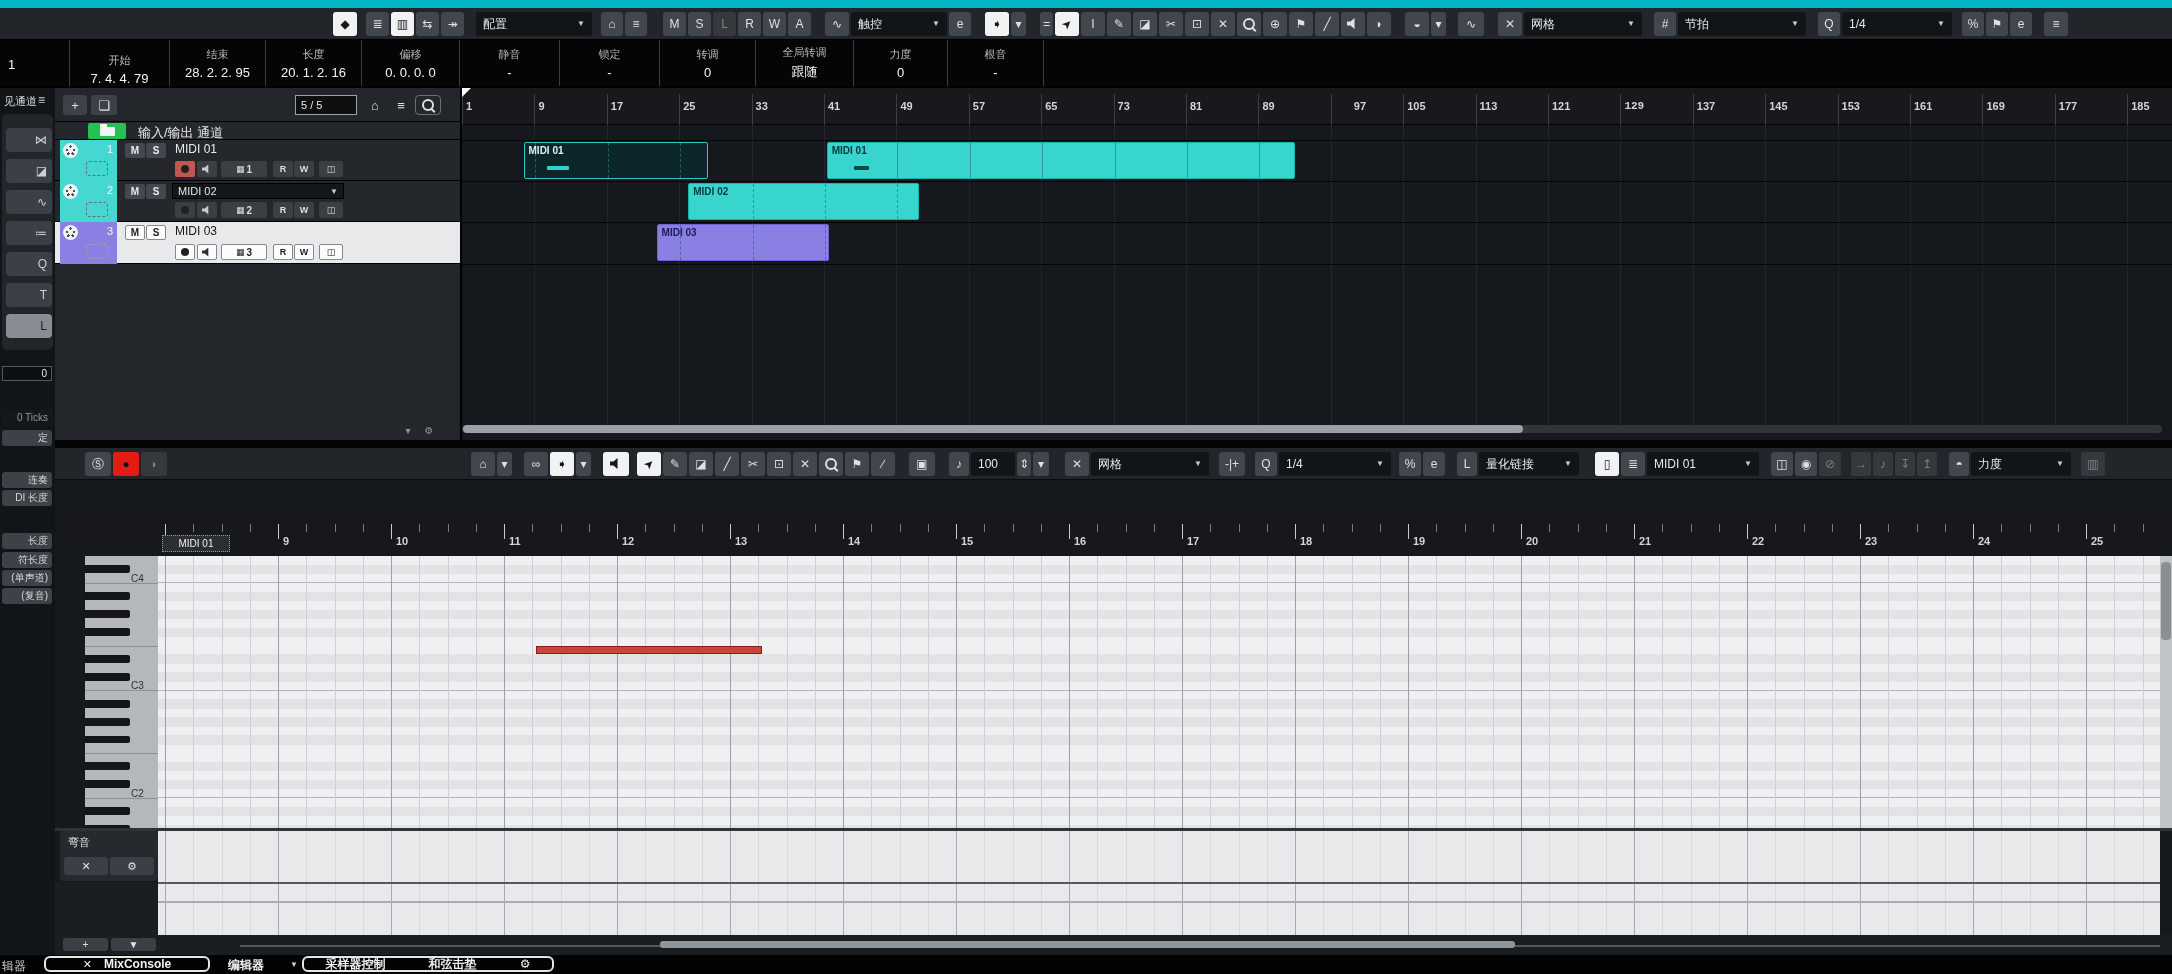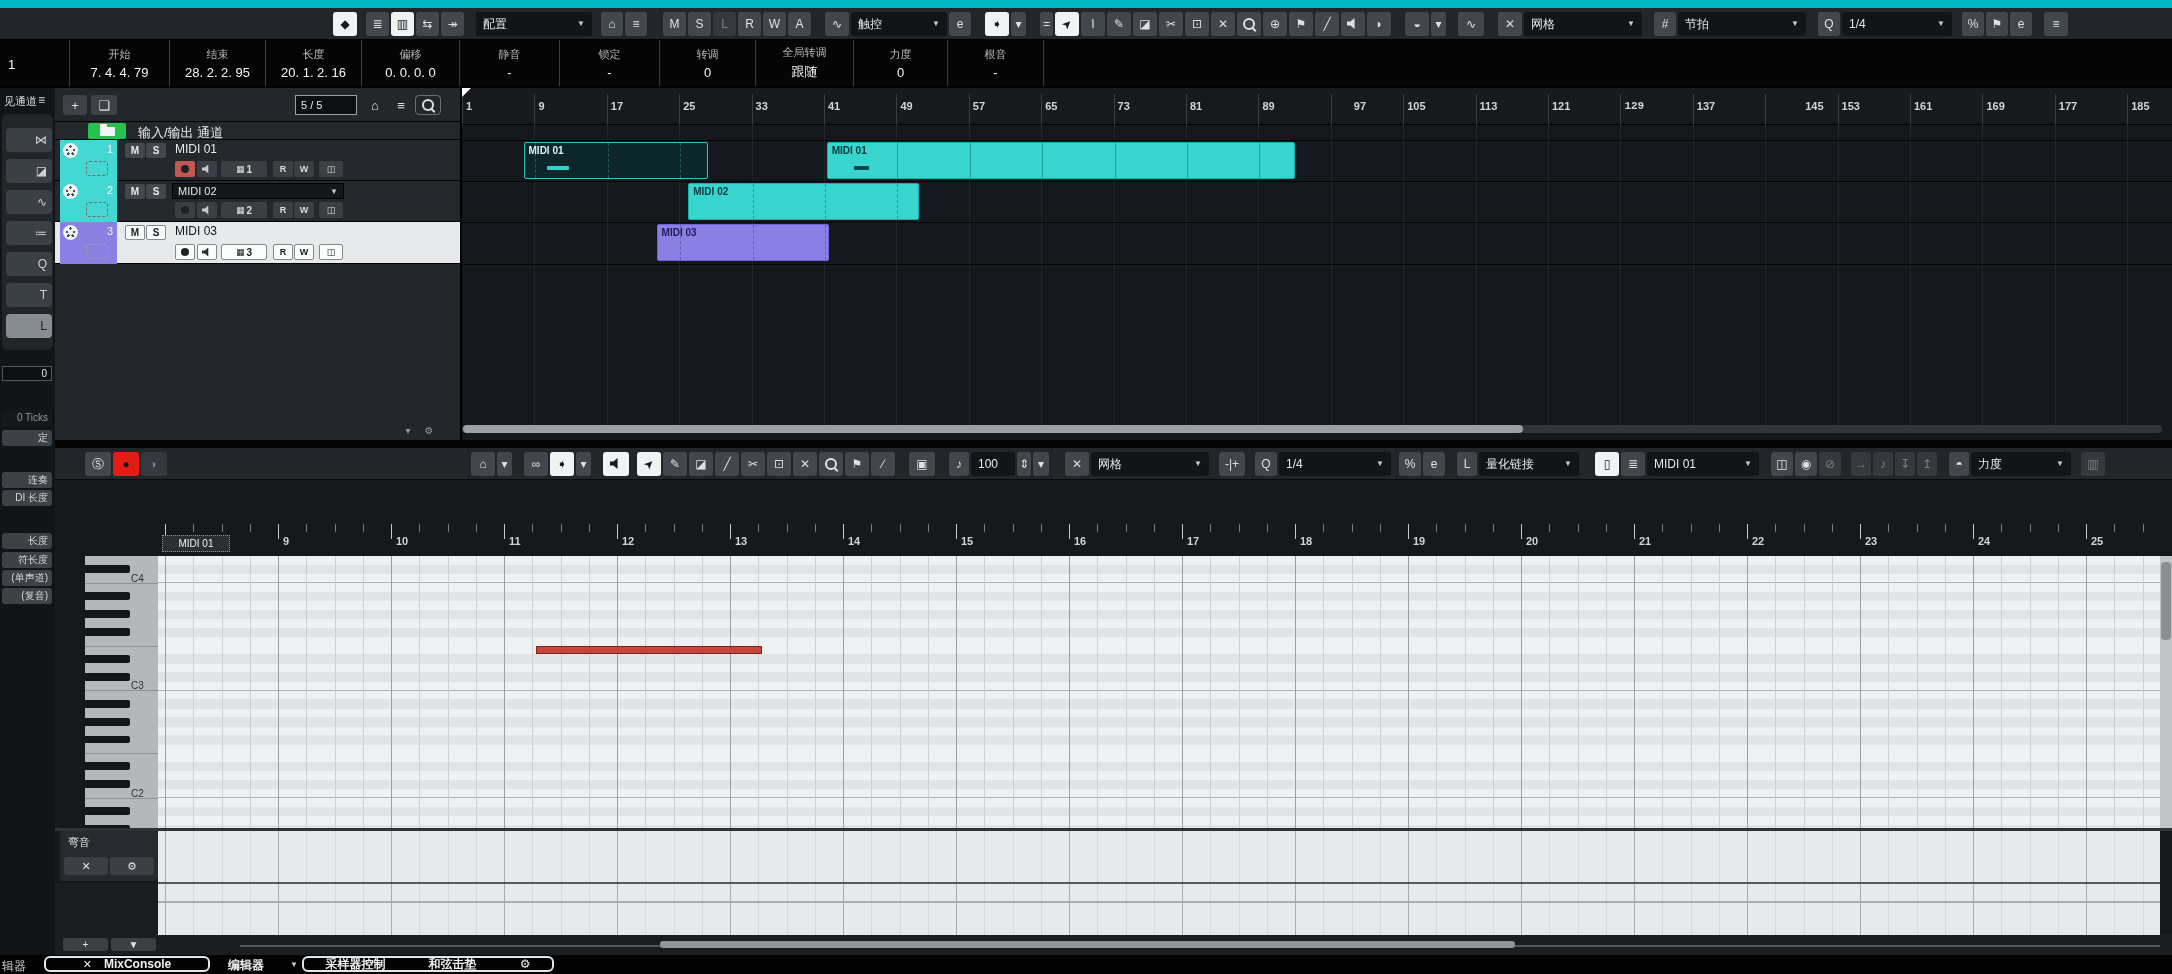--- a/index.html
+++ b/index.html
@@ -312,21 +312,21 @@
       <div class="tgap" style="width: 8px;"></div>
       <div class="tbtn" style="width: 24px;">
         <div class="gly">≡</div>
       </div>
     </div>
   <div id="infoline">
       <div class="ifield first" style="width: 70px;">
         <div class="ilab"></div>
         <div class="ival">1</div>
       </div>
-      <div class="ifield" style="width: 100px;">
+      <div class="ifield" style="width: 100px; justify-content: flex-end;">
         <div class="ilab">开始</div>
         <div class="ival">7. 4. 4. 79</div>
       </div>
       <div class="ifield" style="width: 96px;">
         <div class="ilab">结束</div>
         <div class="ival">28. 2. 2. 95</div>
       </div>
       <div class="ifield" style="width: 96px;">
         <div class="ilab">长度</div>
         <div class="ival">20. 1. 2. 16</div>
@@ -551,21 +551,21 @@
       <div class="anum" style="position: absolute; left: 945.2px; top: 12px;">105</div>
       <div class="abarline" style="position: absolute; left: 1013.6px; top: 6px; width: 1px; height: 31px;"></div>
       <div class="anum" style="position: absolute; left: 1017.6px; top: 12px;">113</div>
       <div class="abarline" style="position: absolute; left: 1086px; top: 6px; width: 1px; height: 31px;"></div>
       <div class="anum" style="position: absolute; left: 1090px; top: 12px;">121</div>
       <div class="abarline" style="position: absolute; left: 1158.4px; top: 6px; width: 1px; height: 31px;"></div>
       <div class="anum" style="position: absolute; left: 1162.4px; top: 12px; font-family: Liberation Mono, monospace;">129</div>
       <div class="abarline" style="position: absolute; left: 1230.8px; top: 6px; width: 1px; height: 31px;"></div>
       <div class="anum" style="position: absolute; left: 1234.8px; top: 12px;">137</div>
       <div class="abarline" style="position: absolute; left: 1303.2px; top: 6px; width: 1px; height: 31px;"></div>
-      <div class="anum" style="position: absolute; left: 1307.2px; top: 12px; margin-left: 36px;">145</div>
+      <div class="anum" style="position: absolute; left: 1307.2px; top: 12px;">145</div>
       <div class="abarline" style="position: absolute; left: 1375.6px; top: 6px; width: 1px; height: 31px;"></div>
       <div class="anum" style="position: absolute; left: 1379.6px; top: 12px;">153</div>
       <div class="abarline" style="position: absolute; left: 1448px; top: 6px; width: 1px; height: 31px;"></div>
       <div class="anum" style="position: absolute; left: 1452px; top: 12px;">161</div>
       <div class="abarline" style="position: absolute; left: 1520.4px; top: 6px; width: 1px; height: 31px;"></div>
       <div class="anum" style="position: absolute; left: 1524.4px; top: 12px;">169</div>
       <div class="abarline" style="position: absolute; left: 1592.8px; top: 6px; width: 1px; height: 31px;"></div>
       <div class="anum" style="position: absolute; left: 1596.8px; top: 12px;">177</div>
       <div class="abarline" style="position: absolute; left: 1665.2px; top: 6px; width: 1px; height: 31px;"></div>
       <div class="anum" style="position: absolute; left: 1669.2px; top: 12px;">185</div>

